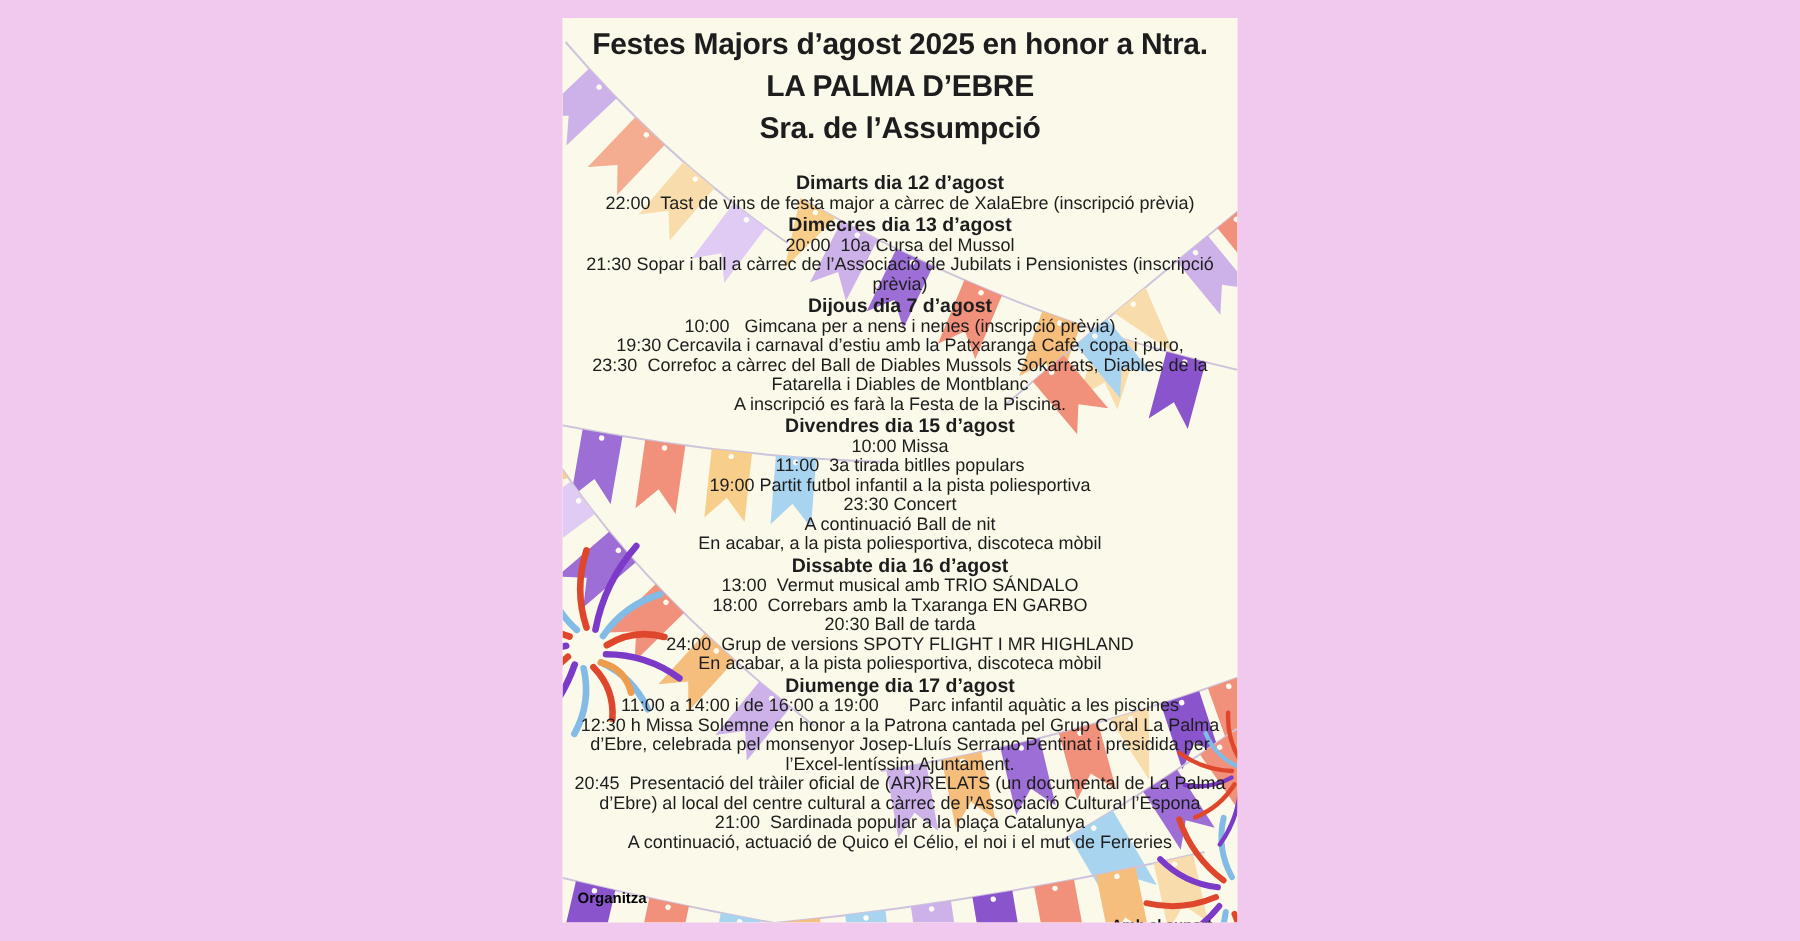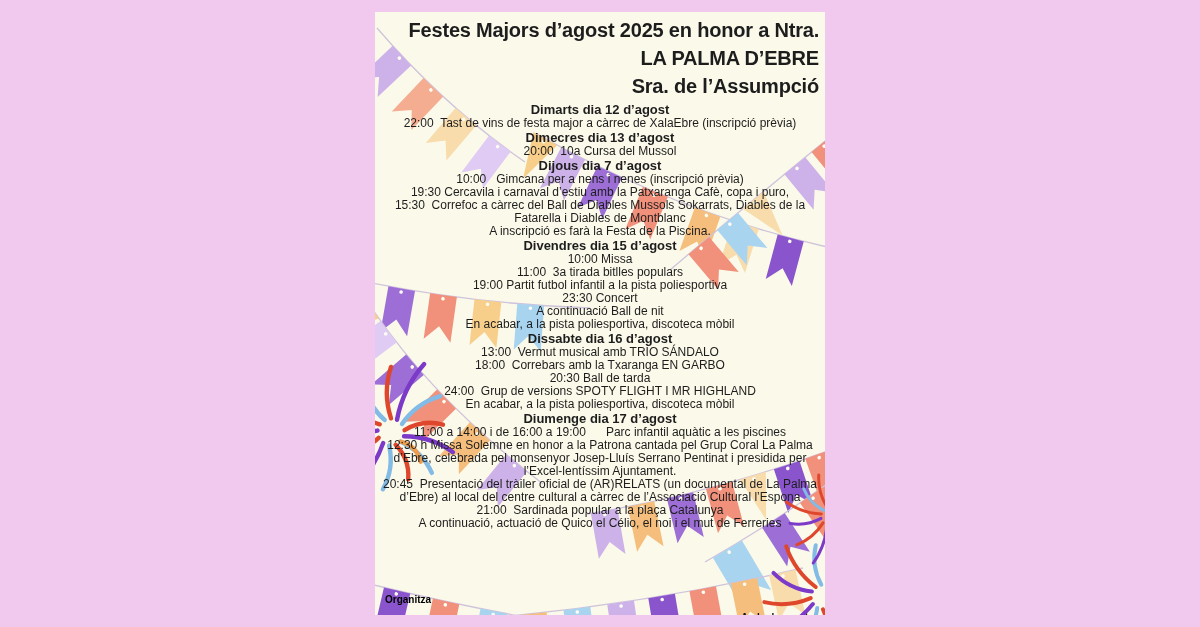--- a/index.html
+++ b/index.html
@@ -12,23 +12,23 @@
   .poster{
     position:absolute;left:375px;top:12px;width:450px;height:603px;
     background:#FBF9E9;overflow:hidden;
   }
   .deco{position:absolute;left:0;top:0;z-index:1;}
   .content{
     position:absolute;inset:0;z-index:2;
     padding:4px 6px 0 6px;box-sizing:border-box;
     text-align:center;color:#1d1d1d;
   }
-  .title-line{font-size:20px;font-weight:bold;line-height:28px;letter-spacing:-0.2px;text-align:right;}
+  .title-line{font-size:20px;font-weight:bold;line-height:28px;letter-spacing:-0.2px;}
   .day-h{font-size:13px;font-weight:bold;line-height:15px;}
-  .day-h.first{margin-top:2px;}
+  .day-h.first{margin-top:14px;}
   .ev{font-size:12px;line-height:13px;white-space:pre-wrap;}
   .organitza{
     position:absolute;left:10px;top:582px;z-index:3;
     font-size:10px;font-weight:bold;color:#000000;
   }
   .support{
     position:absolute;left:366px;top:600px;z-index:3;
     font-size:10px;font-weight:bold;color:#111;
   }
 </style>
@@ -309,27 +309,28 @@
     <div class="title-line">Sra. de l’Assumpció</div>
 
     <div class="day">
       <div class="day-h first">Dimarts dia 12 d’agost</div>
       <div class="ev">22:00  Tast de vins de festa major a càrrec de XalaEbre (inscripció prèvia)</div>
     </div>
 
     <div class="day">
       <div class="day-h">Dimecres dia 13 d’agost</div>
       <div class="ev">20:00  10a Cursa del Mussol</div>
+      <div class="ev">21:30 Sopar i ball a càrrec de l’Associació de Jubilats i Pensionistes (inscripció prèvia)</div>
     </div>
 
     <div class="day">
       <div class="day-h">Dijous dia 7 d’agost</div>
       <div class="ev">10:00   Gimcana per a nens i nenes (inscripció prèvia)</div>
       <div class="ev">19:30 Cercavila i carnaval d’estiu amb la Patxaranga Cafè, copa i puro,</div>
-      <div class="ev">15:30  Correfoc a càrrec del Ball de Diables Mussols Sokarrats, Diables de la Fatarella i Diables de Montblanc</div>
+      <div class="ev">23:30  Correfoc a càrrec del Ball de Diables Mussols Sokarrats, Diables de la Fatarella i Diables de Montblanc</div>
       <div class="ev">A inscripció es farà la Festa de la Piscina.</div>
     </div>
 
     <div class="day">
       <div class="day-h">Divendres dia 15 d’agost</div>
       <div class="ev">10:00 Missa</div>
       <div class="ev">11:00  3a tirada bitlles populars</div>
       <div class="ev">19:00 Partit futbol infantil a la pista poliesportiva</div>
       <div class="ev">23:30 Concert</div>
       <div class="ev">A continuació Ball de nit</div>

